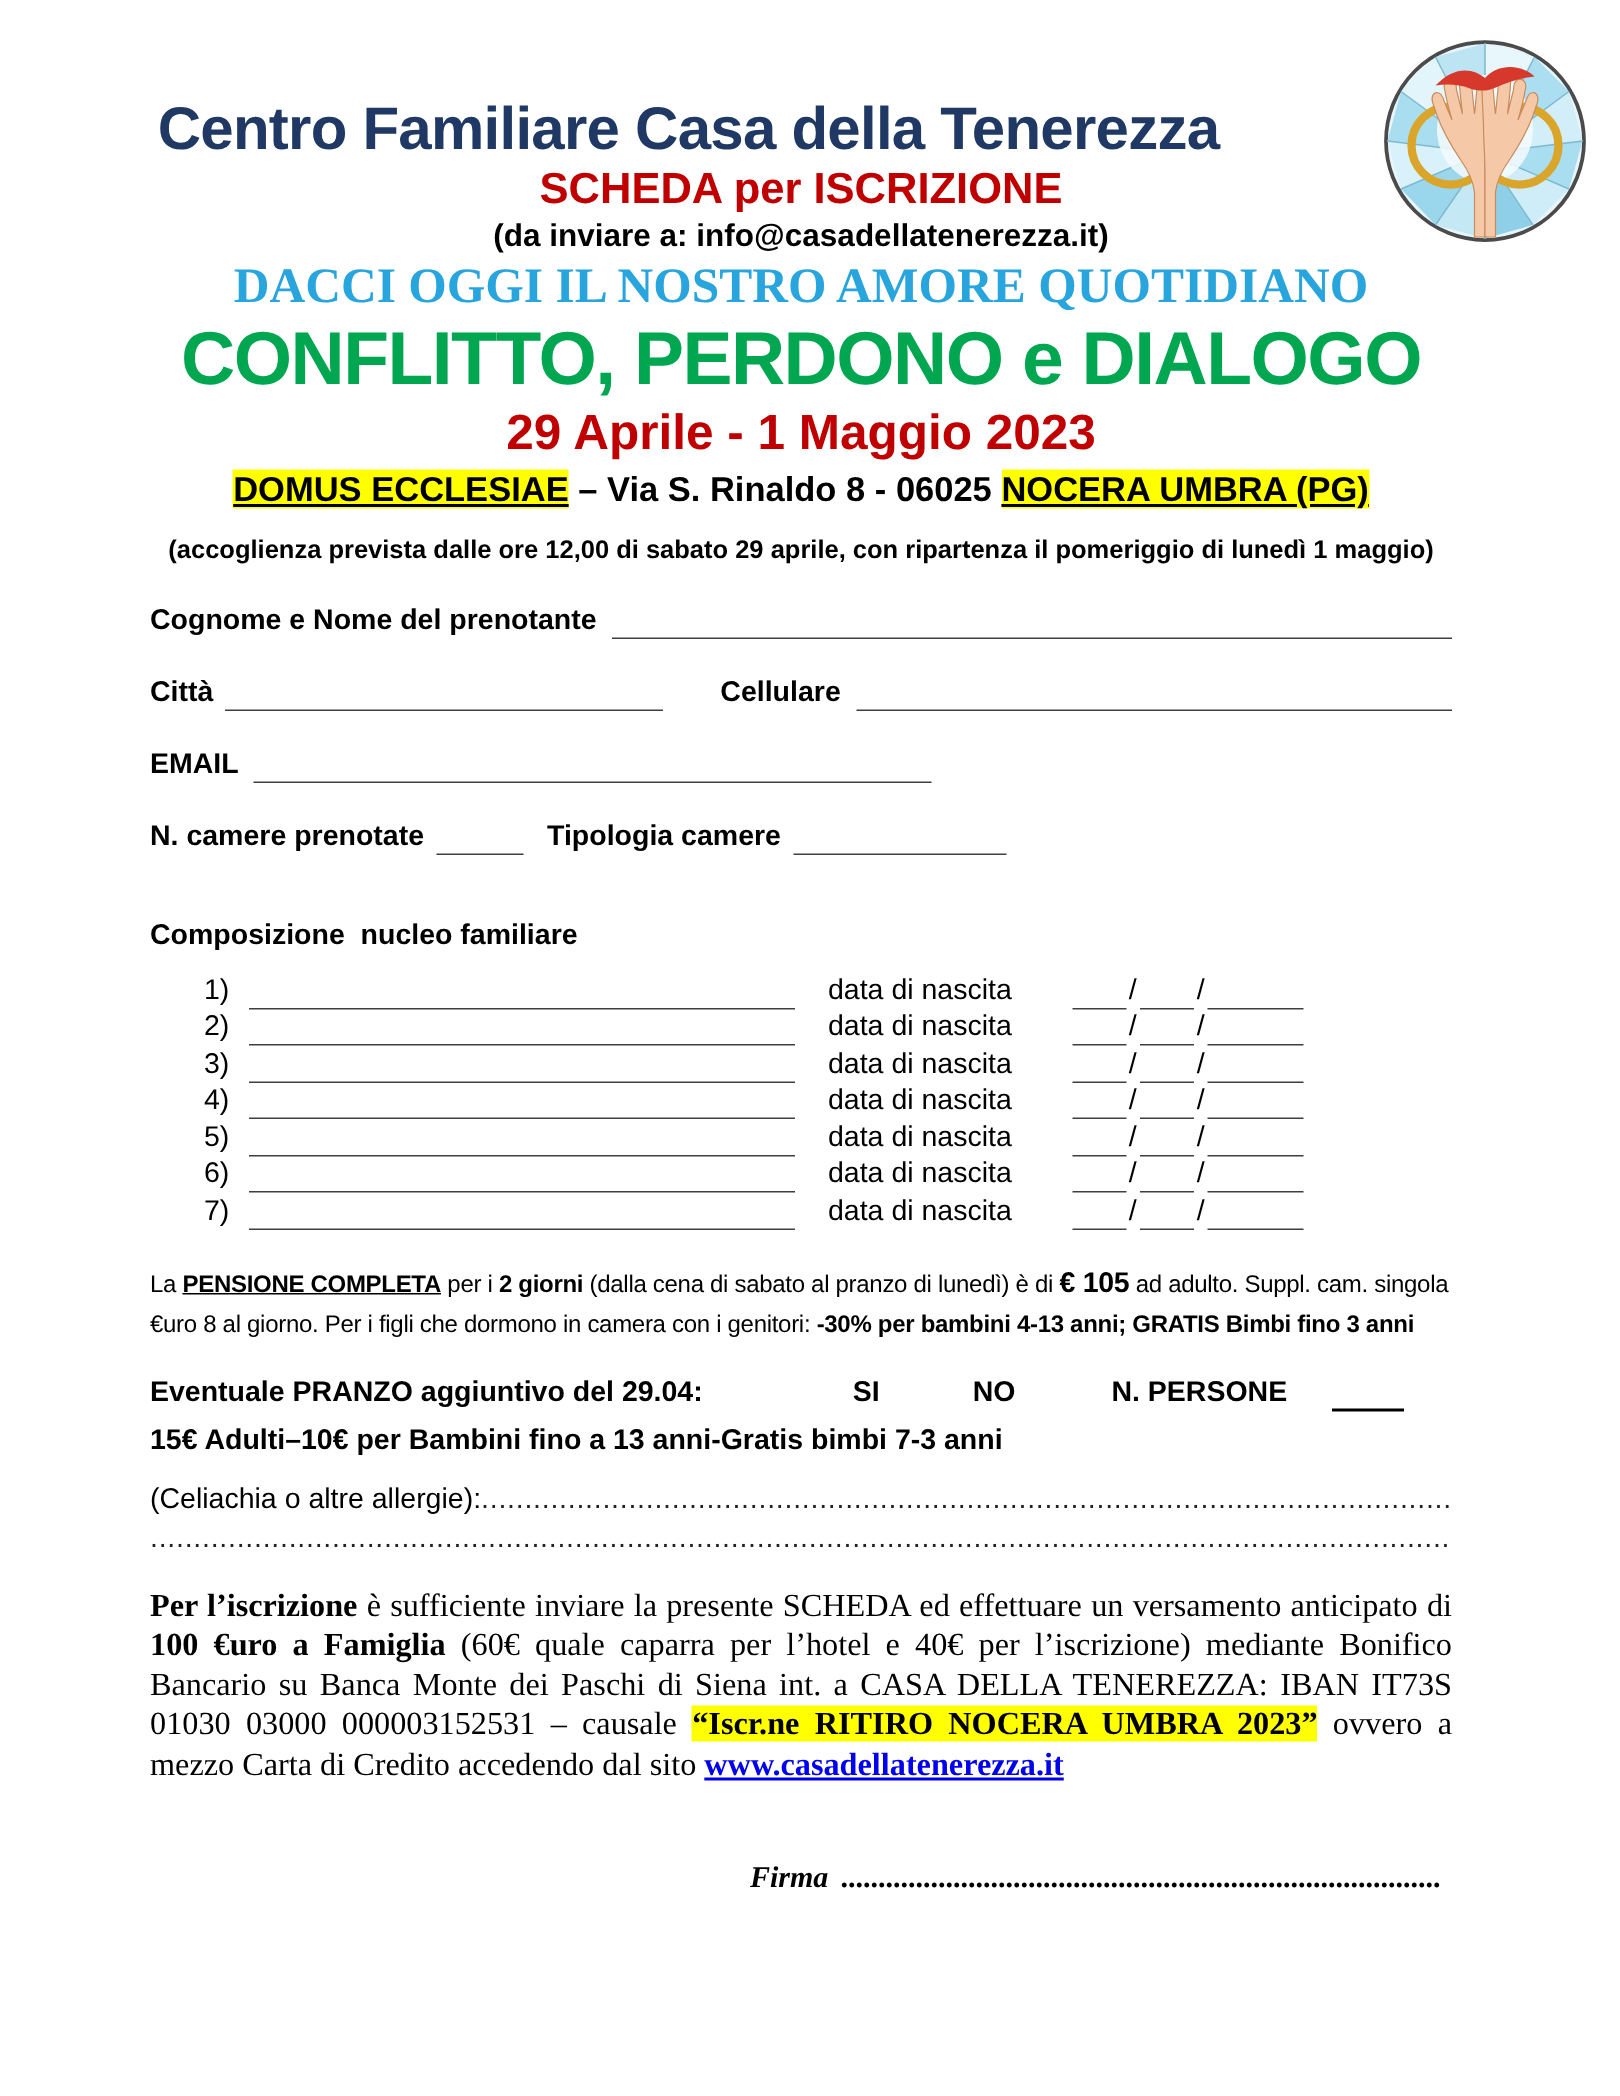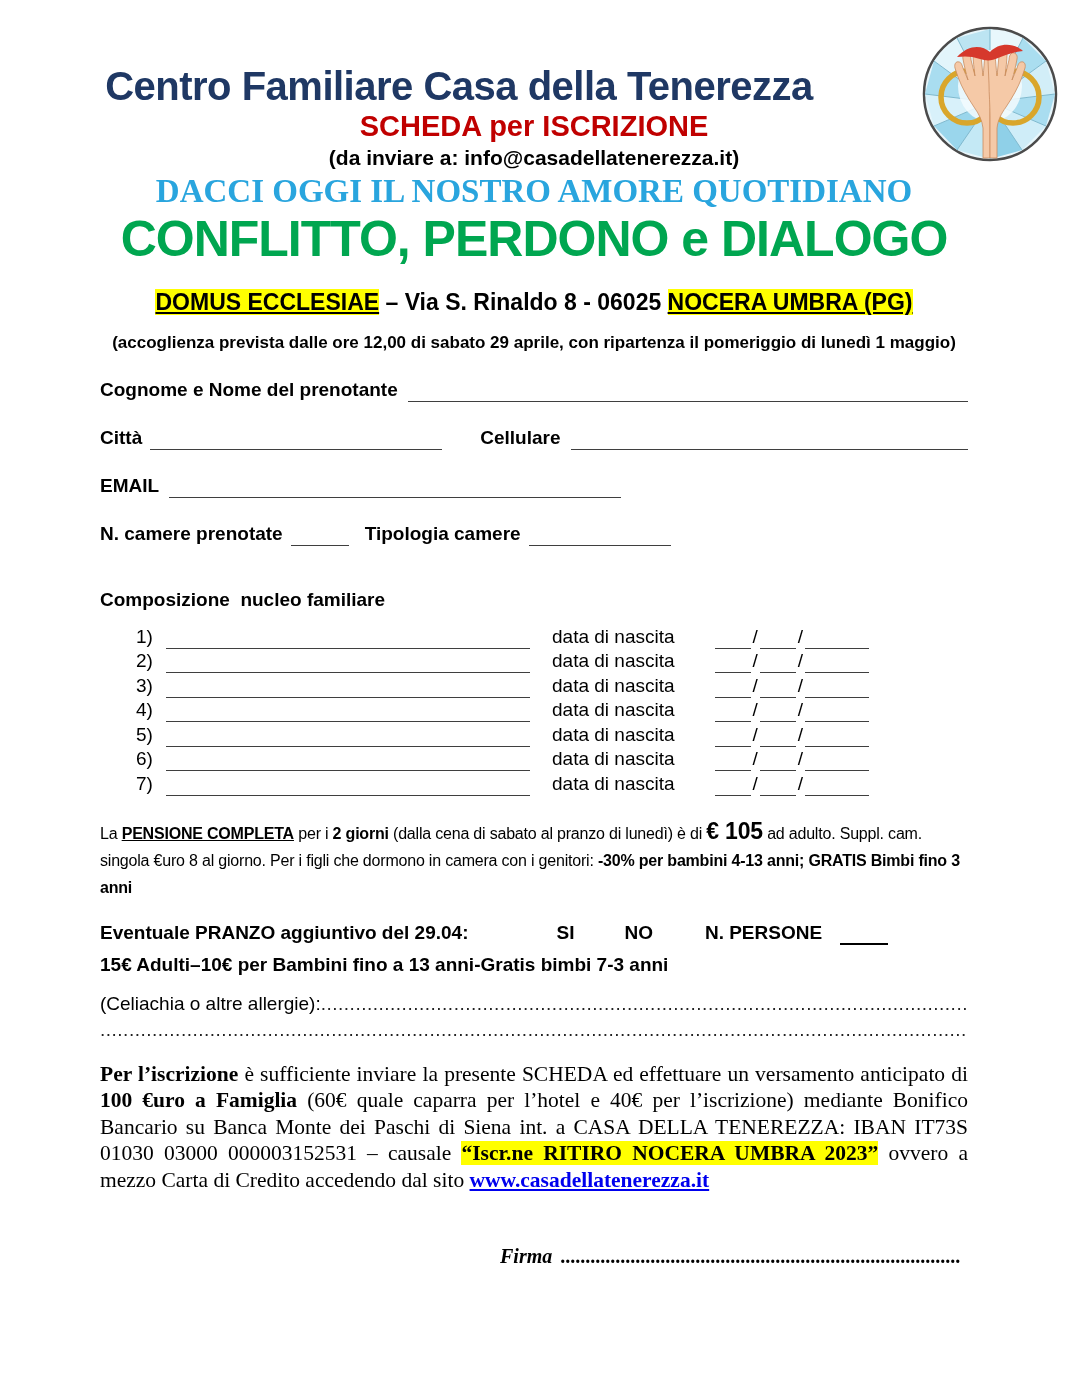--- a/index.html
+++ b/index.html
@@ -12,21 +12,21 @@
 
   .content { position:absolute; left:100px; top:64px; width:868px; }
 
   .centered { text-align:center; }
   .org-title   { font-size:40px; font-weight:bold; color:#1F3864; line-height:44px; letter-spacing:-0.5px; margin-right:150px; }
   .form-title  { font-size:29px; font-weight:bold; color:#C00000; line-height:33px; margin-top:2px; }
   .send-note   { font-size:21px; font-weight:bold; line-height:25px; margin-top:2px; }
   .motto       { font-family:"Liberation Serif", serif; font-size:33px; font-weight:bold; color:#29A5DE; line-height:38px; margin-top:2px; }
   .event-title { font-size:50px; font-weight:bold; color:#00A650; line-height:55px; margin:2px -18px 0 -18px; white-space:nowrap; letter-spacing:-1px; }
   .event-dates { font-size:33px; font-weight:bold; color:#C00000; line-height:38px; margin-top:2px; }
-  .venue       { font-size:23px; font-weight:bold; line-height:30px; margin-top:20px; }
+  .venue       { font-size:23px; font-weight:bold; line-height:30px; margin-top:4px; }
   .hl  { background:#FFFF00; }
   .u   { text-decoration:underline; }
   .arrival { font-size:17px; font-weight:bold; line-height:22px; margin-top:15px; }
 
   .frow { display:flex; align-items:flex-end; font-size:19px; font-weight:bold; margin-top:24px; line-height:24px; }
   .fill { display:inline-block; border-bottom:1.6px solid #3f3f3f; height:21px; }
   .flex1 { flex:1; }
   .ml8  { margin-left:8px; }  .ml10 { margin-left:10px; }
   .ml16 { margin-left:16px; } .ml26 { margin-left:38px; }
   .w292 { width:292px; } .w452 { width:452px; } .w58 { width:58px; } .w142 { width:142px; }
@@ -37,23 +37,23 @@
   .fam-num  { width:30px; }
   .fam-name { width:364px; border-bottom:1.6px solid #3f3f3f; height:21px; }
   .fam-dob-label { margin-left:22px;margin-top:28px; }
   .dob-set { display:flex; align-items:flex-end; margin-left:40px; }
   .d-sm { width:36px; } .d-lg { width:64px; }
   .slash { padding:0 2px; }
 
   .pension { margin-top:22px; font-size:16px; line-height:27px; letter-spacing:-0.2px; }
   .b  { font-weight:bold; }
   .bu { font-weight:bold; text-decoration:underline; }
-  .price { font-weight:bold; font-size:23px; }
-
-  .lunch-row { display:flex; align-items:flex-end; font-size:19px; font-weight:bold; line-height:24px; margin-top:20px; }
+  .price { font-weight:bold; font-size:19px; }
+
+  .lunch-row { display:flex; align-items:flex-end; font-size:19px; font-weight:bold; line-height:24px; margin-top:20px;gap:12px; }
   .opt-si { margin-left:88px; } .opt-no { margin-left:50px; } .persons { margin-left:52px; }
   .persons-line { width:48px; margin-left:18px; border-bottom:2.2px solid #000; height:21px; }
   .lunch-prices { font-size:19px; font-weight:bold; line-height:24px; margin-top:8px; }
 
   .diet-row { display:flex; align-items:baseline; font-size:19px; line-height:26px; margin-top:14px; }
   .dots { overflow:hidden; white-space:nowrap; letter-spacing:0.5px; color:#222; }
   .diet-row .dots { flex:1; }
   .diet-line2 { font-size:19px; line-height:26px; height:26px; overflow:hidden; white-space:nowrap; letter-spacing:0.5px; color:#222; }
 
   .payment { margin-top:18px; font-family:"Liberation Serif", serif; font-size:21.5px; line-height:26.5px; text-align:justify; }
@@ -113,20 +113,21 @@
     </svg>
   </div>
 
   <div class="content">
 
     <div class="centered org-title">Centro Familiare Casa della Tenerezza</div>
     <div class="centered form-title">SCHEDA per ISCRIZIONE</div>
     <div class="centered send-note">(da inviare a: info@casadellatenerezza.it)</div>
     <div class="centered motto">DACCI OGGI IL NOSTRO AMORE QUOTIDIANO</div>
     <div class="centered event-title">CONFLITTO, PERDONO e DIALOGO</div>
+    <div class="centered event-dates">29 Aprile - 1 Maggio 2023</div>
     <div class="centered venue">
       <span class="hl u">DOMUS ECCLESIAE</span>
       <span>– Via S. Rinaldo 8 - 06025</span>
       <span class="hl u">NOCERA UMBRA (PG)</span>
     </div>
     <div class="centered arrival">(accoglienza prevista dalle ore 12,00 di sabato 29 aprile, con ripartenza il pomeriggio di lunedì 1 maggio)</div>
 
     <div class="frow">
       <span>Cognome e Nome del prenotante</span>
       <span class="fill flex1 ml10"></span>

